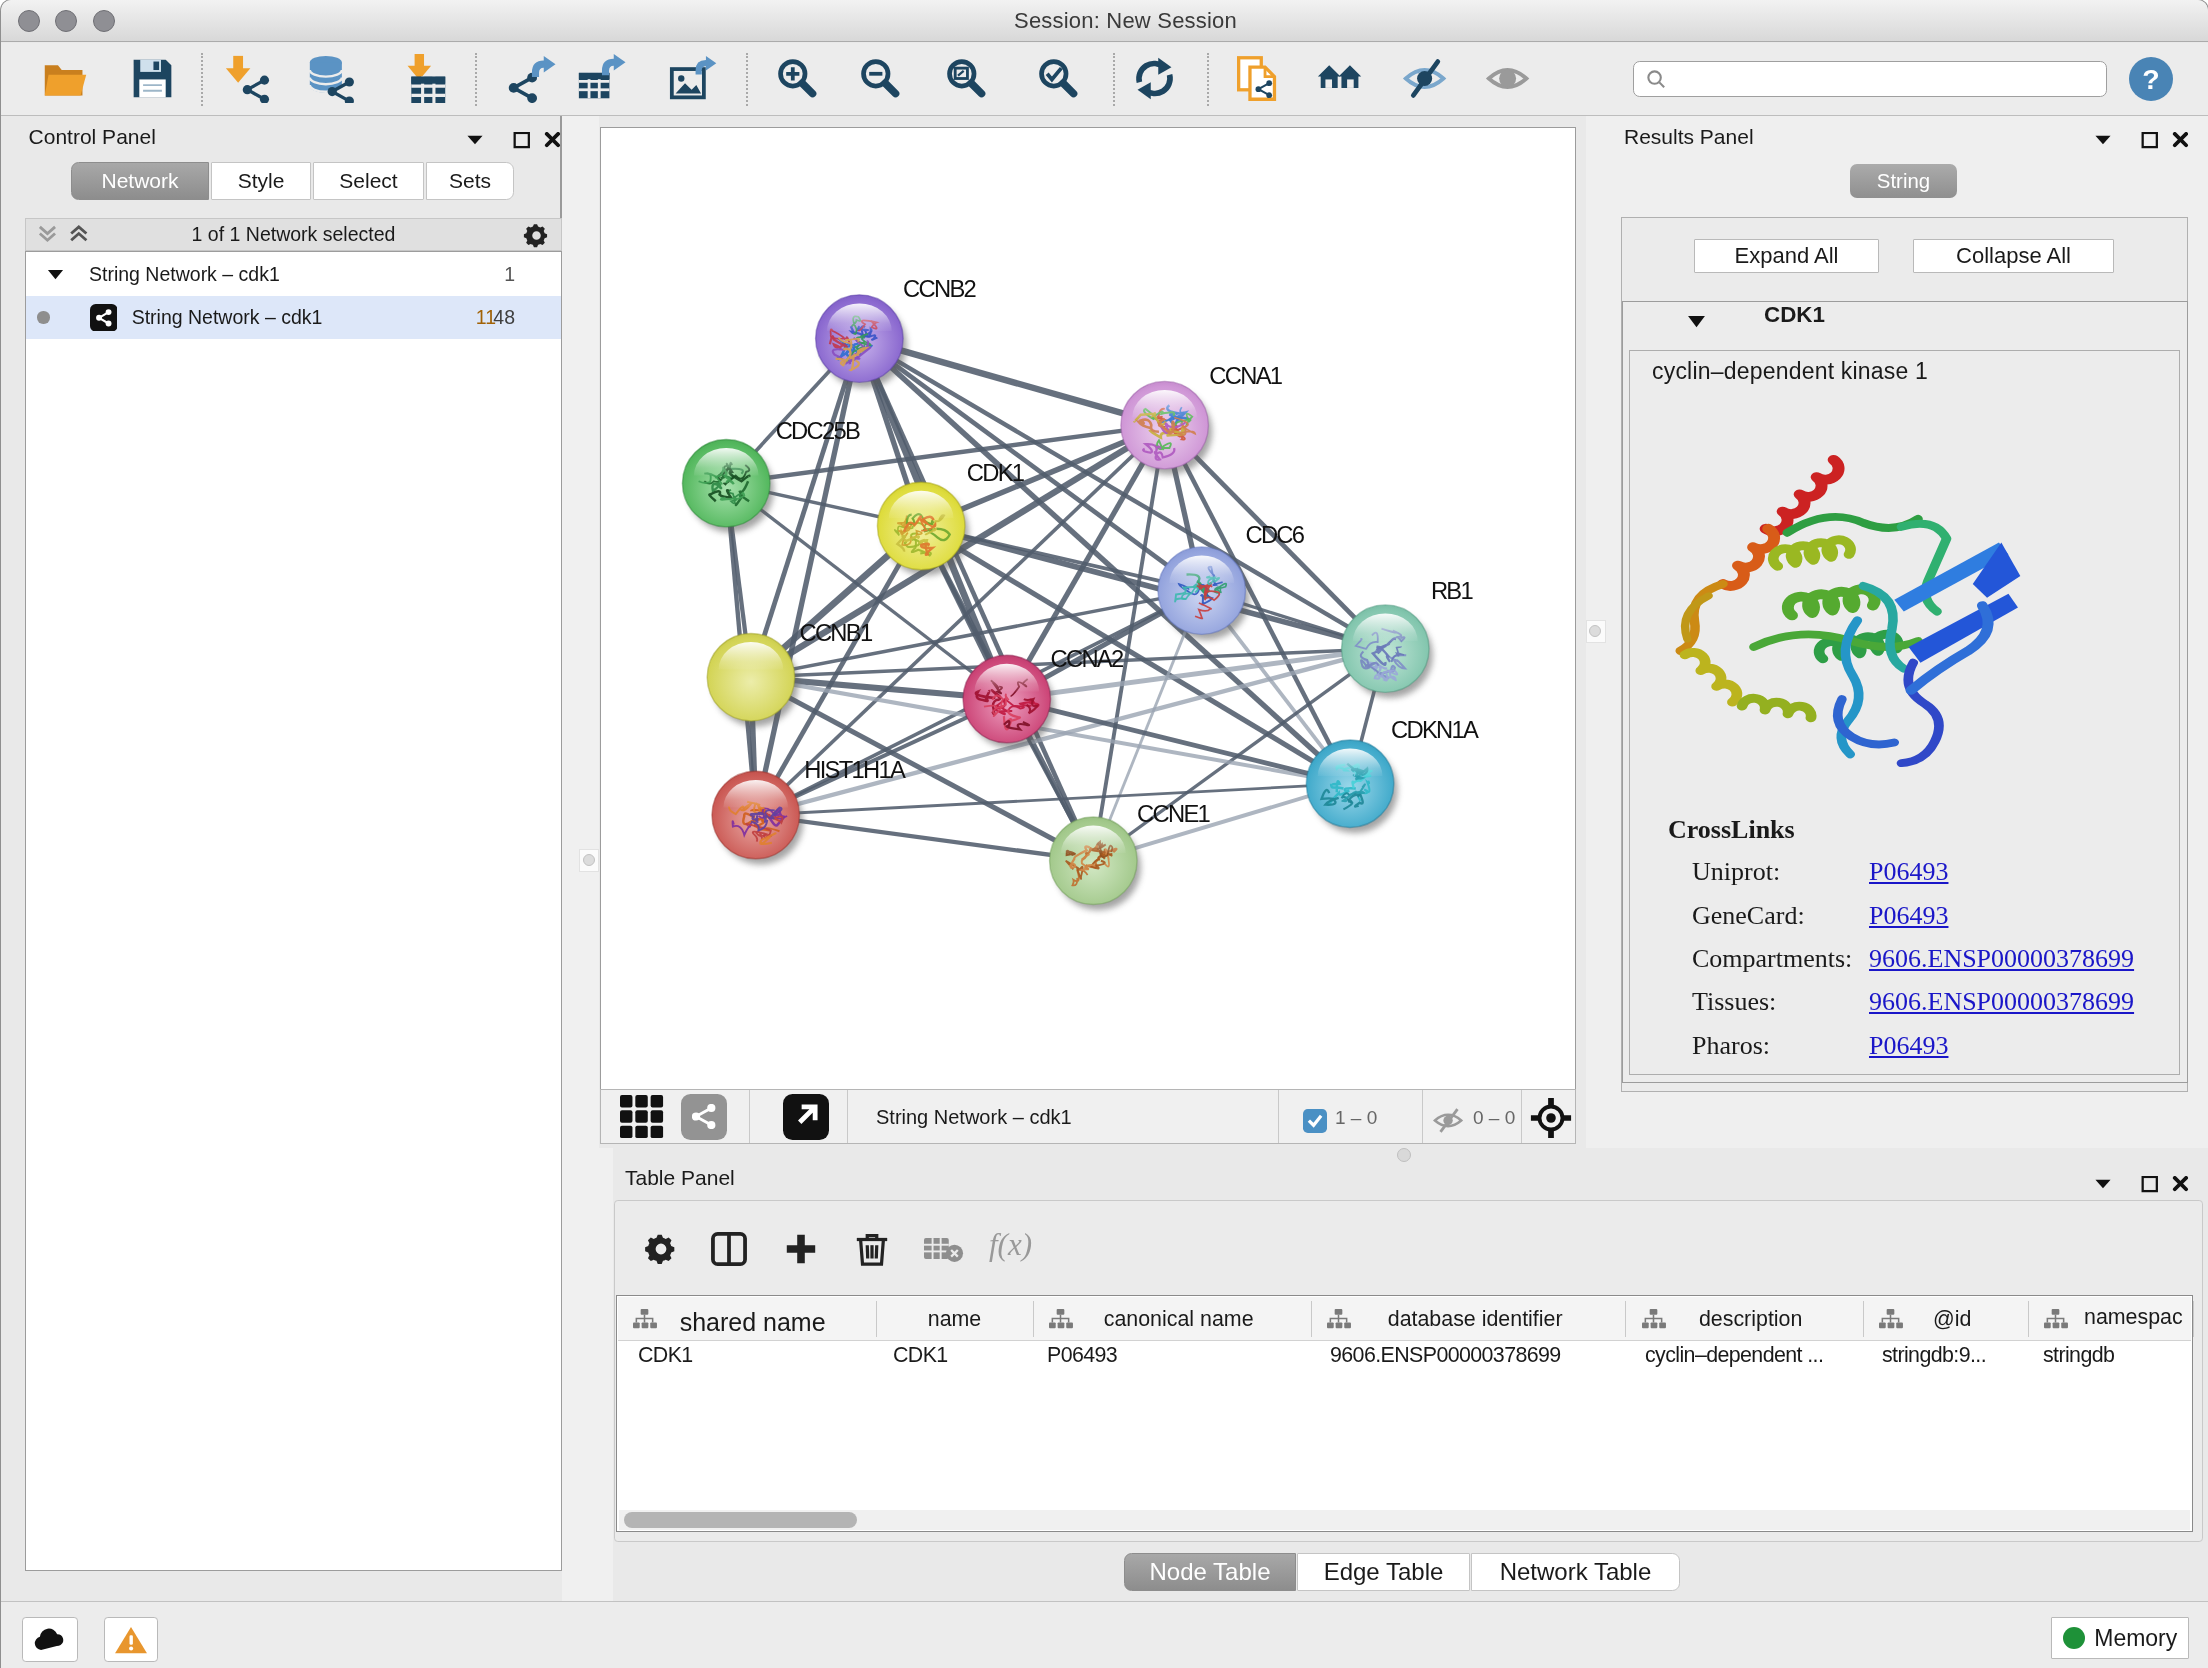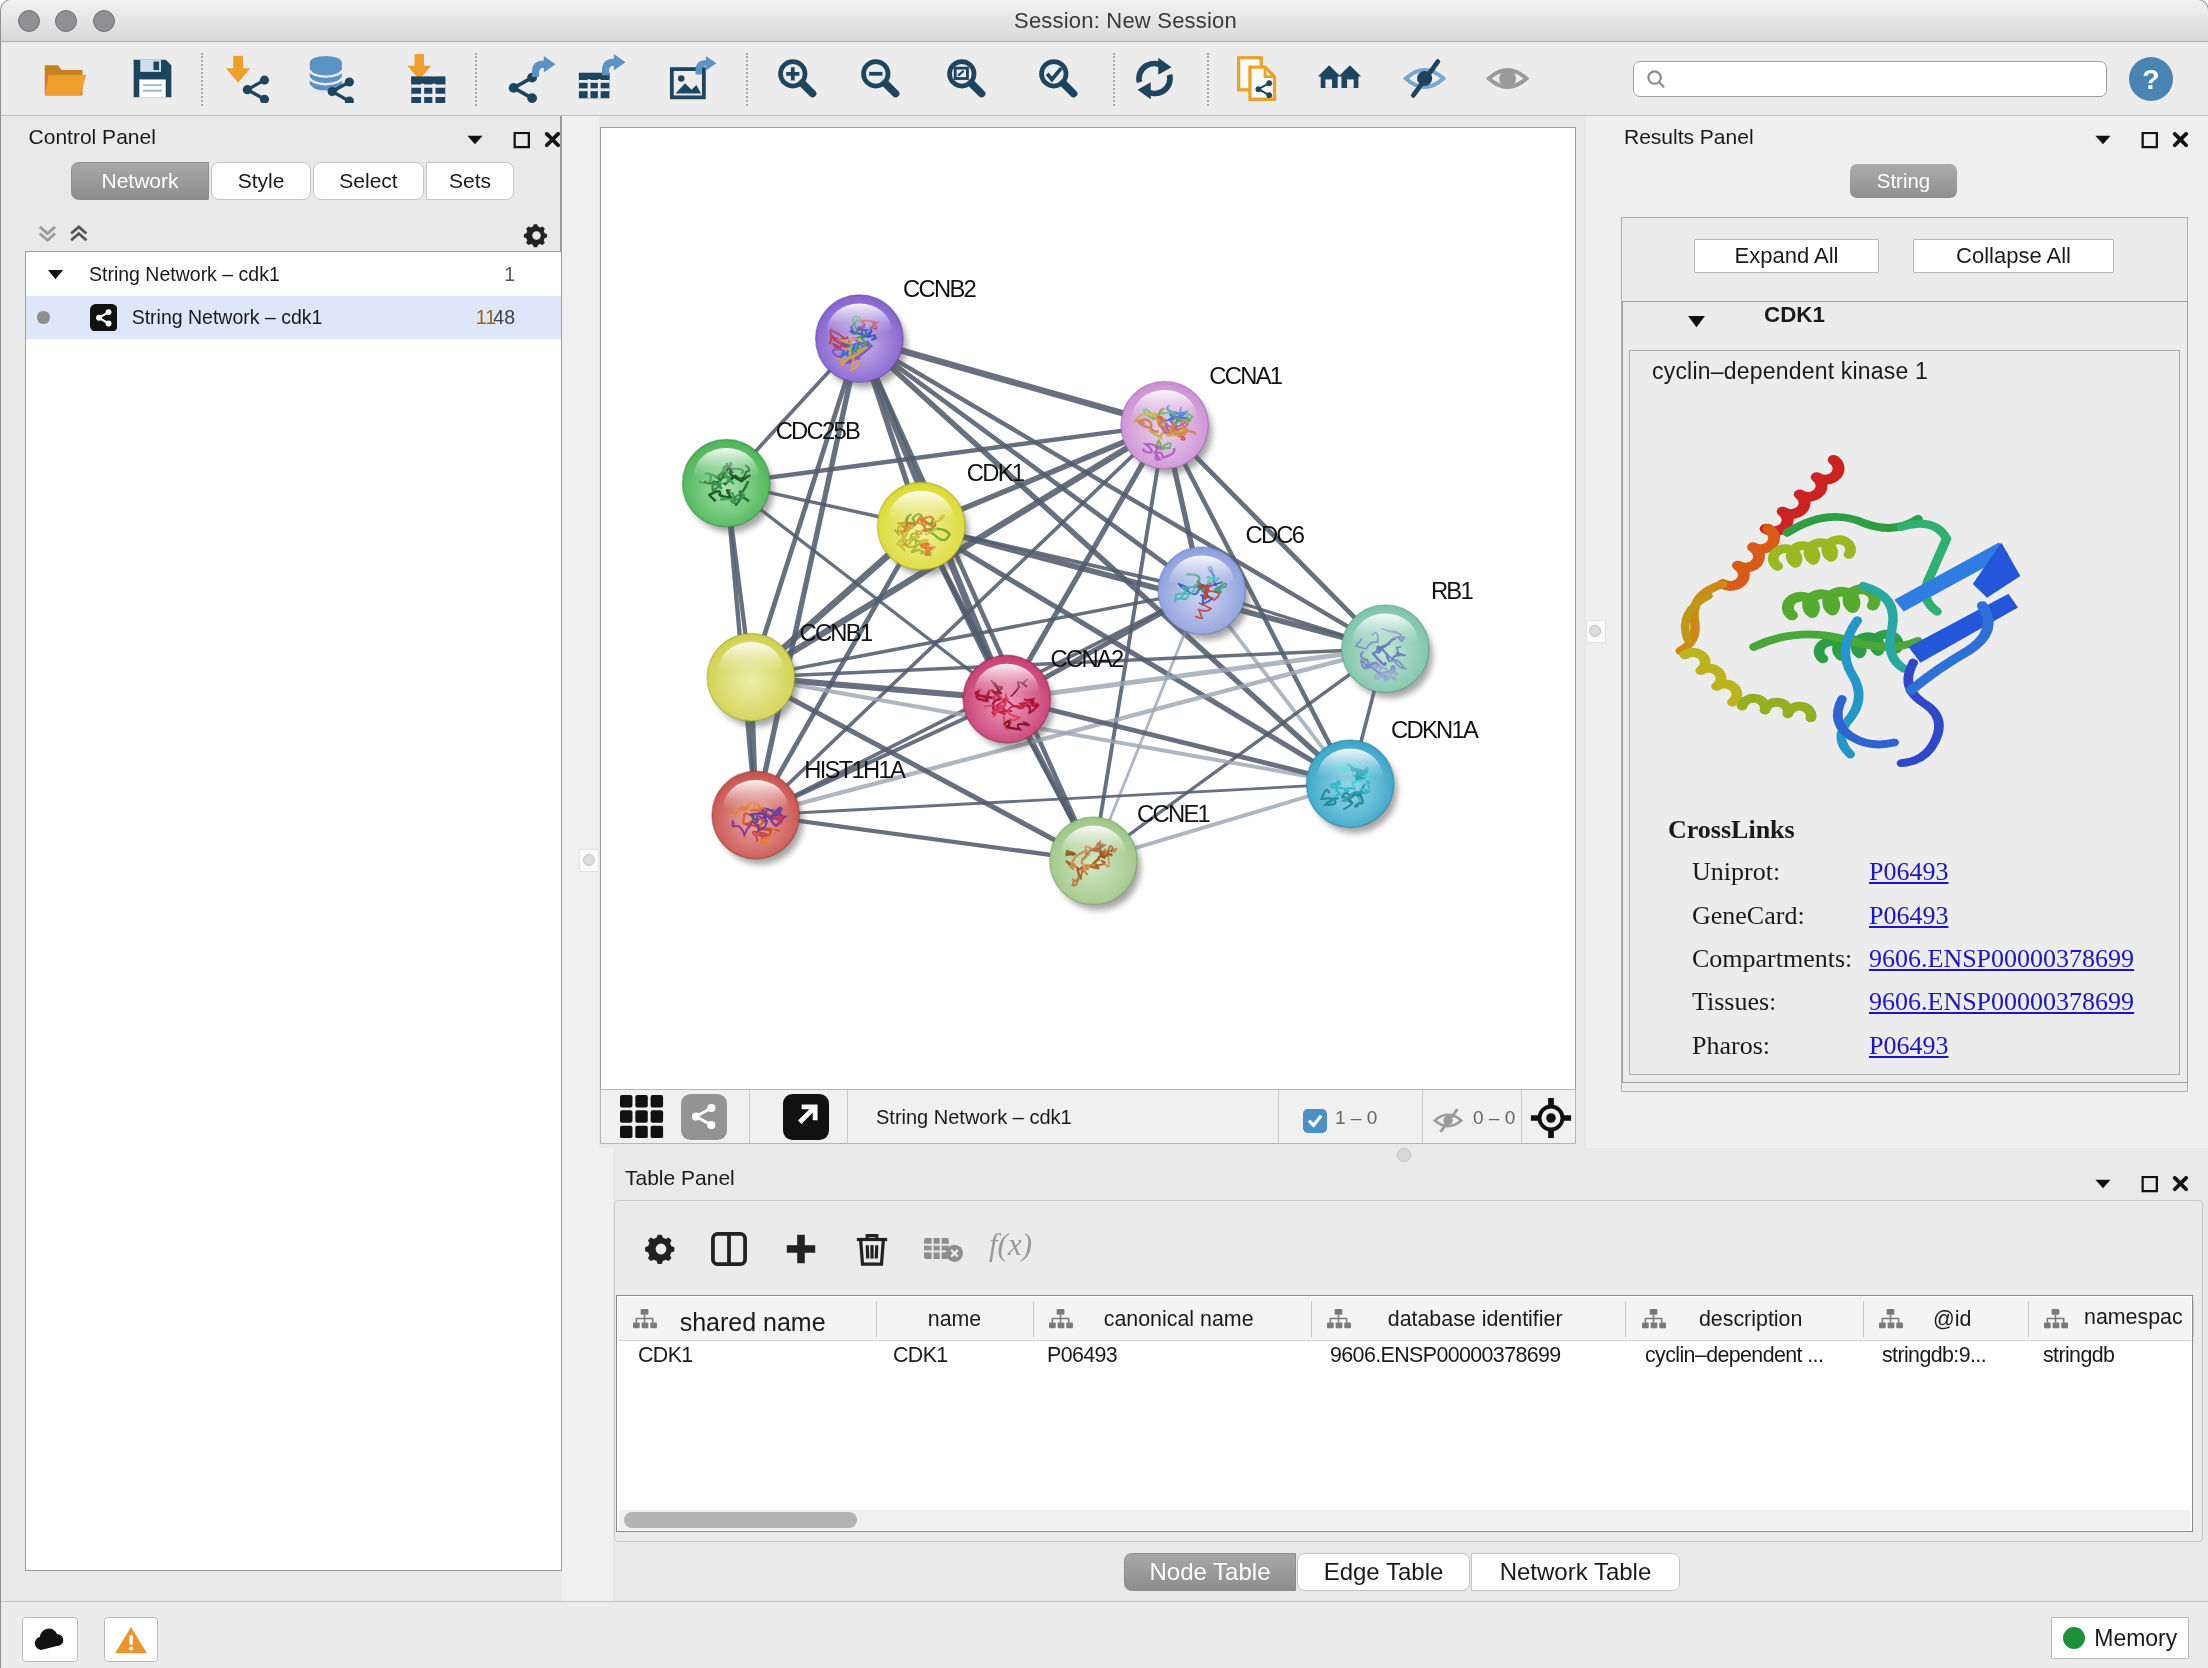--- a/index.html
+++ b/index.html
@@ -5,21 +5,21 @@
 html,body{width:2208px;height:1668px;overflow:hidden}
 body{font-family:"Liberation Sans",sans-serif;background:#fff;position:relative;color:#1a1a1a}
 #win{position:absolute;left:1px;top:0;width:2207px;height:1668px;background:#e9e9e9;border-radius:10.5px 10.5px 0 0;overflow:hidden;box-shadow:0 0 0 1px #8f8f8f}
 .abs{position:absolute}
 .titlebar{left:0;top:0;width:2208px;height:42px;background:linear-gradient(#f2f2f2,#d8d8d8);border-bottom:1px solid #ababab}
 .tl{width:22px;height:22px;border-radius:50%;background:#8f8f94;border:1.4px solid #6f6f74;top:9.5px}
 .titletext{top:7.6px;left:40px;width:2169px;text-align:center;font-size:22px;color:#3a3a3a;letter-spacing:0.2px}
 .toolbar{left:0;top:43px;width:2208px;height:73px;background:#ececec;border-bottom:1px solid #bdbdbd}
 .vsep{top:53px;height:53px;width:0;border-left:2.9px dotted #a9a9a9}
 .panel-title{font-size:21px;color:#1a1a1a}
-.tab{position:absolute;height:38px;border:1px solid #c4c4c4;background:#fff;border-radius:8px;font-size:21px;display:flex;align-items:center;justify-content:center}
+.tab{position:absolute;height:38px;border:1px solid #c4c4c4;background:#fff;border-radius:1px;font-size:21px;display:flex;align-items:center;justify-content:center}
 .tfirst{border-radius:7.6px 0 0 7.6px}.tlast{border-radius:0 7.6px 7.6px 0}
 .tab.sel{background:linear-gradient(#a8a8a8,#8d8d8d);color:#fff;border-color:#8d8d8d}
 .whitebox{background:#fff;border:1px solid #9c9c9c}
 .listrow{position:absolute;left:0;width:100%;height:43px;font-size:19.5px;display:flex;align-items:center}
 .btn{position:absolute;background:#fff;border:1px solid #b9b9b9;border-radius:1px;display:flex;align-items:center;justify-content:center;font-size:20px}
 .serif{font-family:"Liberation Serif",serif}
 a.lnk{color:#1a16c8;text-decoration:underline}
 .hdrcell{position:absolute;top:0;height:100%;display:flex;align-items:center;justify-content:center;font-size:17px}
 
 </style></head><body>
@@ -189,20 +189,21 @@
 <div class="abs panel-title" style="left:27.6px;top:125px">Control Panel</div>
 <svg class="abs" style="left:464px;top:132px" width="105" height="17" viewBox="0 0 110 18">
 <path d="M2 4 L18 4 L10 13 Z" fill="#111"></path>
 <rect x="52" y="1" width="15" height="15" fill="none" stroke="#111" stroke-width="2.4"></rect>
 <path d="M86 2 L98 14 M98 2 L86 14" stroke="#111" stroke-width="4" stroke-linecap="round"></path>
     </svg>
 <div class="tab sel tfirst" style="left:70px;top:162px;width:138px">Network</div>
 <div class="tab" style="left:210px;top:162px;width:100px">Style</div>
 <div class="tab" style="left:312px;top:162px;width:111px">Select</div>
 <div class="tab tlast" style="left:425px;top:162px;width:88px">Sets</div>
+<div class="abs" style="left:24px;top:218px;width:537px;height:33px;background:#e0e0e0;border:1px solid #c6c6c6;display:flex;align-items:center;justify-content:center;font-size:19.5px">1 of 1 Network selected</div>
 <svg class="abs" style="left:36px;top:224px" width="57" height="21" viewBox="0 0 60 22">
 <g fill="none" stroke="#9a9a9a" stroke-width="3">
         <path d="M3 3 L11 10 L19 3M3 10 L11 17 L19 10"></path>
       </g>
 <g fill="none" stroke="#555" stroke-width="3">
         <path d="M36 10 L44 3 L52 10M36 17 L44 10 L52 17"></path>
       </g>
     </svg>
 <svg class="abs" style="left:522px;top:222px" width="27" height="27" viewBox="0 0 24 24">
       <path fill="#222" d="M12 8.2a3.8 3.8 0 100 7.6 3.8 3.8 0 000-7.6zm9.4 5.4l-2.2.9a7.4 7.4 0 01-.8 1.9l1 2.1-2 2-2.1-1a7.4 7.4 0 01-1.9.8l-.9 2.2h-2.8l-.9-2.2a7.4 7.4 0 01-1.9-.8l-2.1 1-2-2 1-2.1a7.4 7.4 0 01-.8-1.9l-2.2-.9v-2.8l2.2-.9c.2-.7.5-1.3.8-1.9l-1-2.1 2-2 2.1 1c.6-.3 1.2-.6 1.9-.8l.9-2.2h2.8l.9 2.2c.7.2 1.3.5 1.9.8l2.1-1 2 2-1 2.1c.3.6.6 1.2.8 1.9l2.2.9z"></path>

